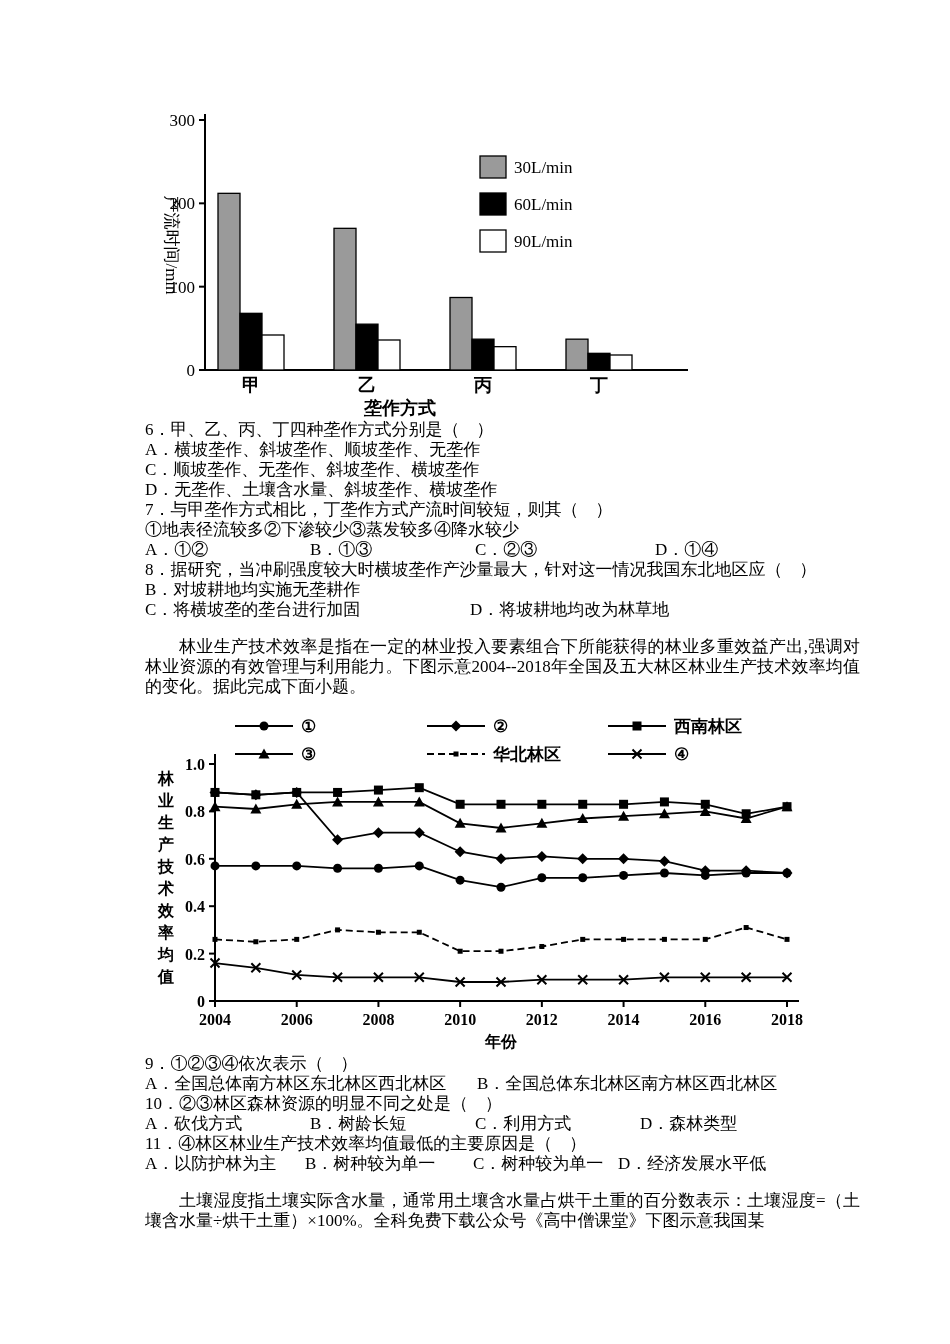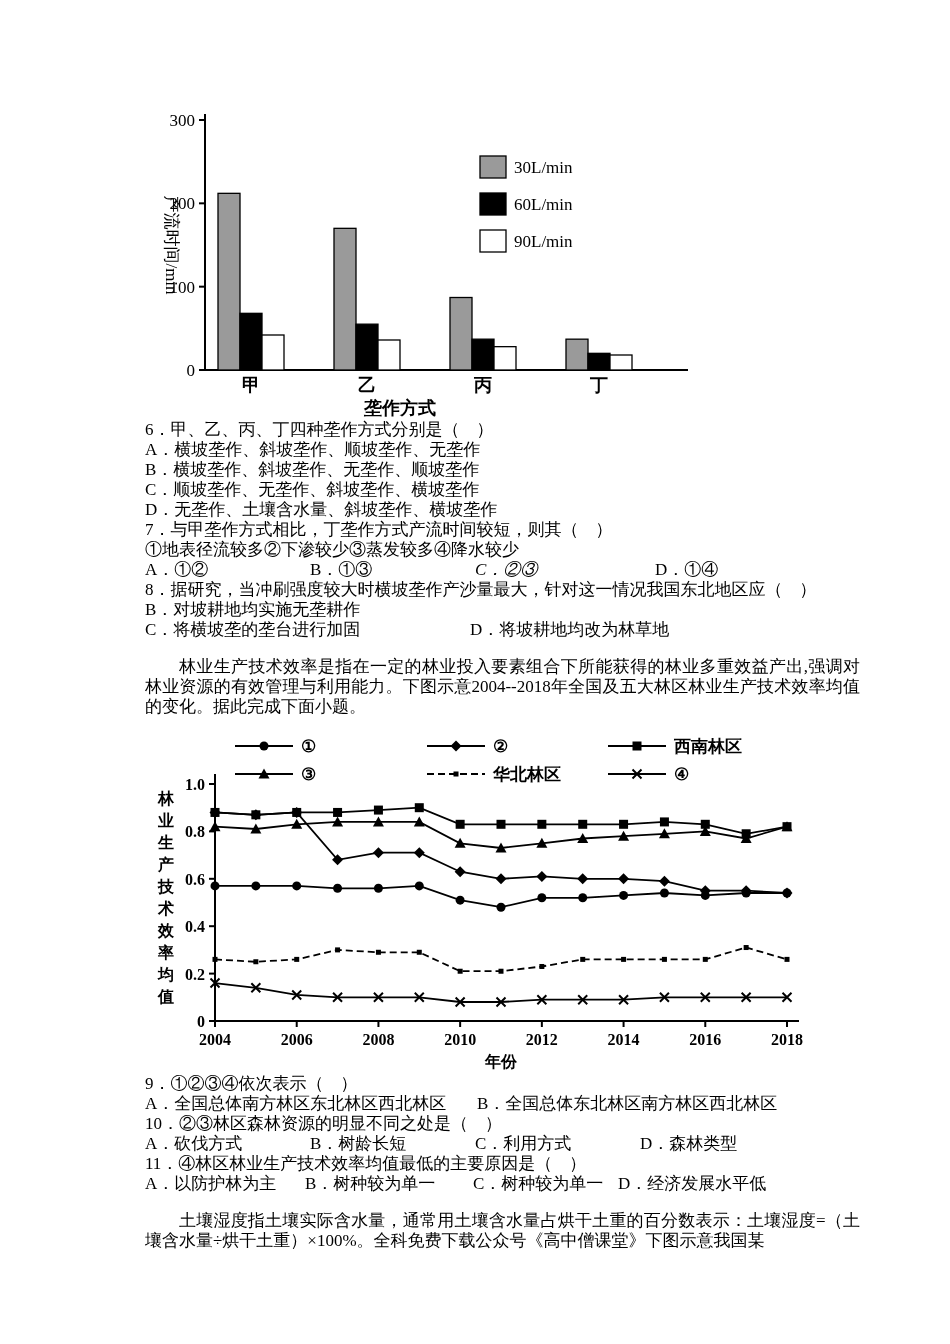--- a/index.html
+++ b/index.html
@@ -10,21 +10,21 @@
   }
   figure{margin:0;}
   .bar-chart-wrap{margin:100px 0 0 150px;width:560px;height:320px;}
   .line-chart-wrap{margin:0 0 0 140px;width:680px;height:340px;}
   .text-block{margin-left:145px;width:715px;line-height:20px;}
   .para{margin-left:145px;width:715px;line-height:20px;text-indent:2em;text-align:justify;}
   .q-line{white-space:nowrap;}
   .opt-row{display:flex;}
   .opt{white-space:nowrap;}
   .w165{width:165px;flex:none;}
-  .w180{width:180px;flex:none;font-style:italic;}
+  .w180{width:180px;flex:none;}
   .w325{width:325px;flex:none;}
   .w332{width:332px;flex:none;}
   .w160{width:160px;flex:none;}
   .w168{width:168px;flex:none;}
   .w145{width:145px;flex:none;}
   svg text{font-family:"Liberation Serif","DejaVu Serif",serif;fill:#000;}
 </style>
 </head>
 <body>
 
@@ -65,21 +65,20 @@
         <rect x="330" y="130" width="26" height="22" fill="#ffffff" stroke="#000" stroke-width="1.3"></rect>
         <text x="364" y="147" font-size="17">90L/min</text>
         <text font-size="17" text-anchor="middle" transform="translate(16 145) rotate(90)">产流时间/min</text>
         <text x="250" y="314" text-anchor="middle" font-size="18" font-weight="bold">垄作方式</text>
       </svg>
   </figure>
 
   <section class="text-block">
     <div class="q-line">6．甲、乙、丙、丁四种垄作方式分别是（　）</div>
     <div class="q-line">A．横坡垄作、斜坡垄作、顺坡垄作、无垄作</div>
-    <div class="q-line">B．横坡垄作、斜坡垄作、无垄作、顺坡垄作</div>
     <div class="q-line">C．顺坡垄作、无垄作、斜坡垄作、横坡垄作</div>
     <div class="q-line">D．无垄作、土壤含水量、斜坡垄作、横坡垄作</div>
 
     <div class="q-line">7．与甲垄作方式相比，丁垄作方式产流时间较短，则其（　）</div>
     <div class="q-line">①地表径流较多②下渗较少③蒸发较多④降水较少</div>
     <div class="opt-row">
       <span class="opt w165">A．①②</span>
       <span class="opt w165">B．①③</span>
       <span class="opt w180">C．②③</span>
       <span class="opt">D．①④</span>

